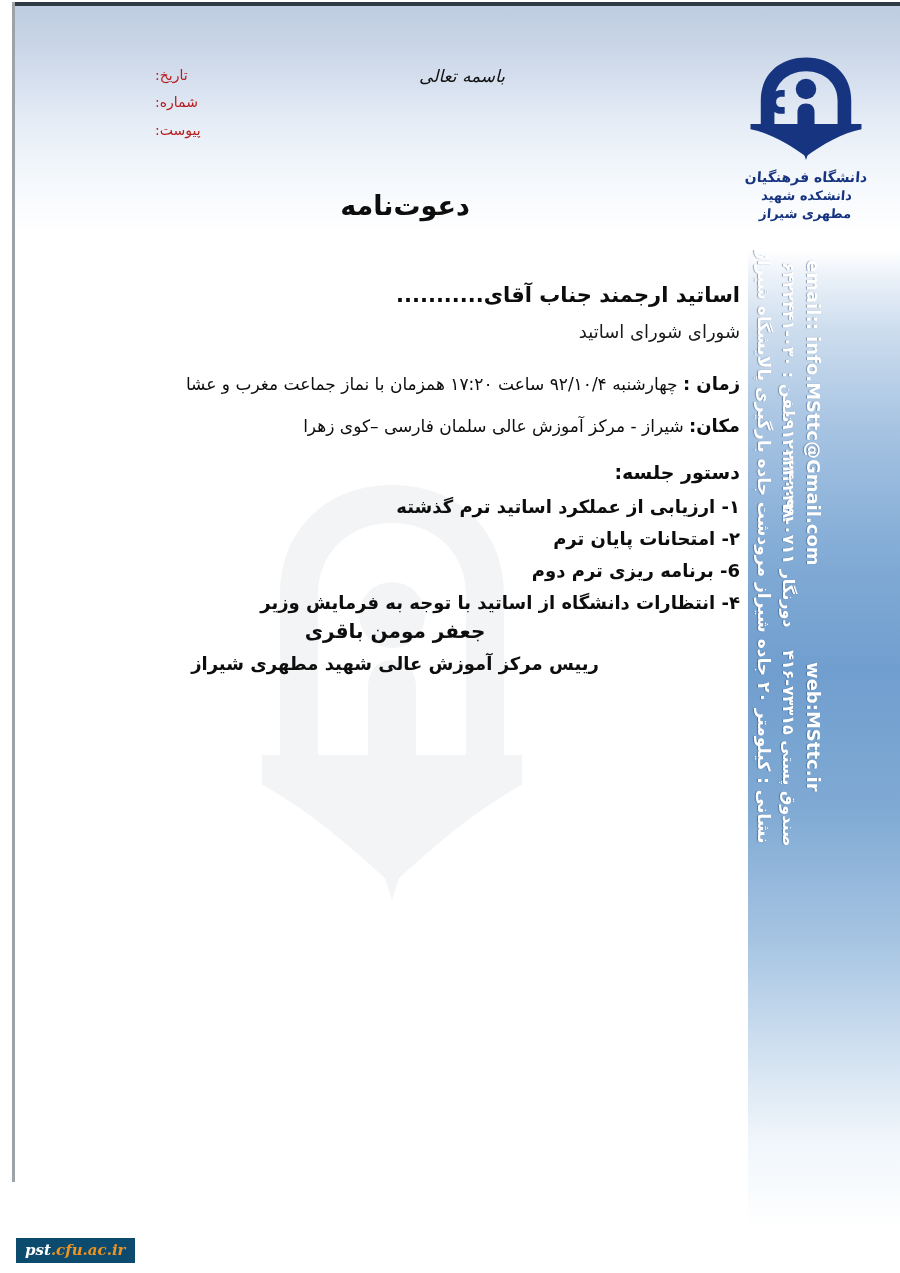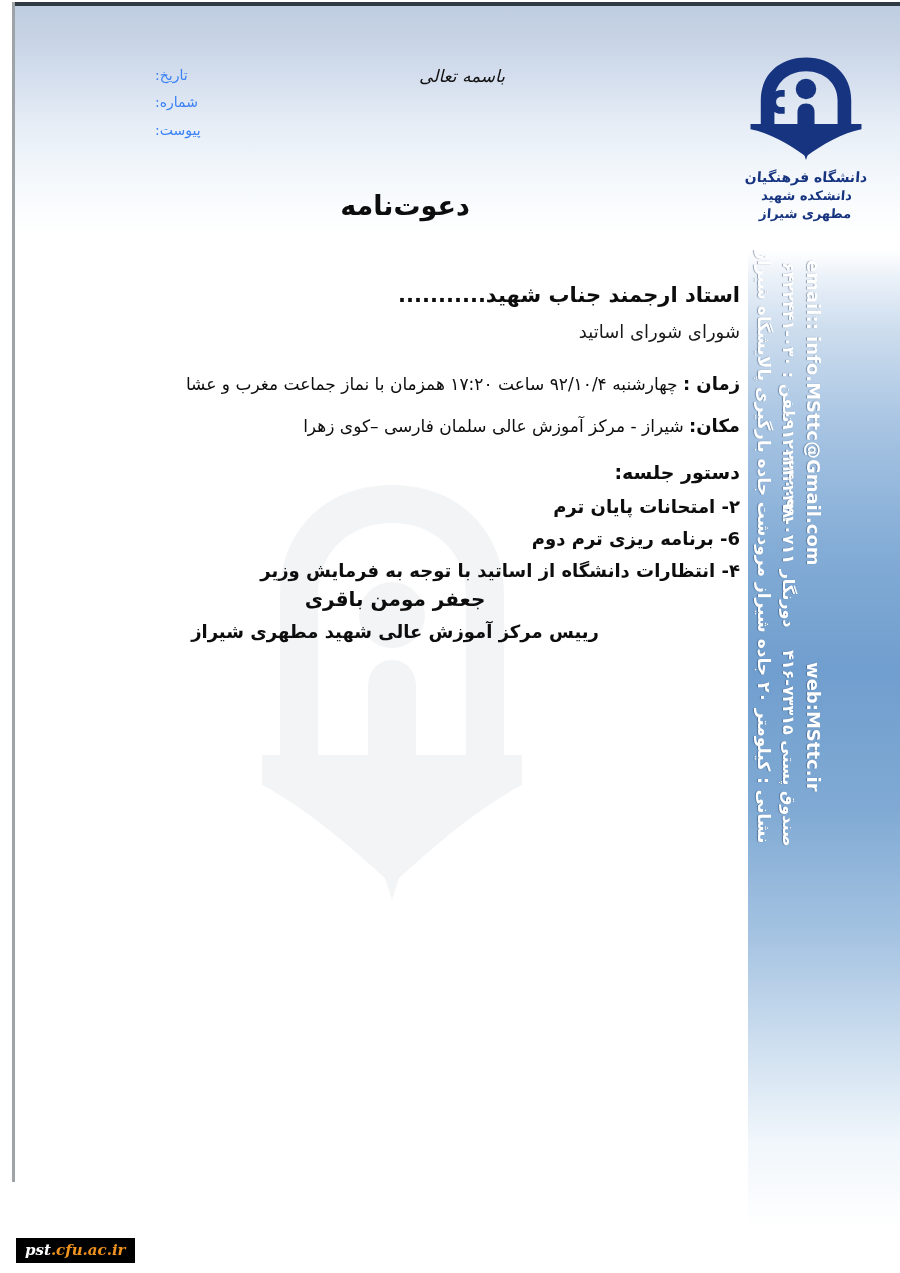--- a/index.html
+++ b/index.html
@@ -119,21 +119,21 @@
   #logo .logo-cap .l1 { font-size: 14px; display: block; letter-spacing: -.3px; transform: skewX(-4deg); }
   #logo .logo-cap .l2 { font-size: 13px; display: block; letter-spacing: -.3px; transform: skewX(-4deg); }
 
   
   #fields {
     position: absolute;
     right: 625px;
     top: 62px;
     width: 120px;
     text-align: left;
-    color: #3b82f6;
+    color: #b91c1c;
     font-size: 14px;
     line-height: 1.95;
   }
   #fields span { display: block; }
 
   
   #basmala {
     position: absolute;
     right: 395px;
     top: 66px;
@@ -215,21 +215,21 @@
   .sign-role {
     font-size: 18px;
     font-weight: bold;
   }
 
   
   #site-wm {
     position: absolute;
     left: 16px;
     bottom: 10px;
-    background: #000000;
+    background: #0c4a6e;
     padding: 3px 9px 4px 9px;
     font-family: "DejaVu Serif", "Liberation Serif", serif;
     font-style: italic;
     font-weight: bold;
     font-size: 15px;
     direction: ltr;
   }
   #site-wm .a { color: #ffffff; }
   #site-wm .b { color: #f0941f; }
 </style>
@@ -300,37 +300,38 @@
     <span>شماره:</span>
     <span>پیوست:</span>
   </div>
 
   <div id="basmala">باسمه تعالی</div>
 
   <div id="body-col">
 
     <div id="doc-title">دعوت‌نامه</div>
 
-    <div class="salutation">استاد ارجمند جناب شهید...........</div>
+    <div class="salutation">اساتید ارجمند جناب آقای...........</div>
 
     <div class="subject">شورای شورای اساتید</div>
 
     <div class="kv">
       <b>زمان :</b>
       <span>چهارشنبه ۹۲/۱۰/۴ ساعت ۱۷:۲۰ همزمان با نماز جماعت مغرب و عشا</span>
     </div>
 
     <div class="kv">
       <b>مکان:</b>
       <span>شیراز - مرکز آموزش عالی سلمان فارسی –کوی زهرا</span>
     </div>
 
     <div class="agenda-title">دستور جلسه:</div>
 
     <ul class="agenda">
+      <li>۱- ارزیابی از عملکرد اساتید ترم گذشته</li>
       <li>۲- امتحانات پایان ترم</li>
       <li>6- برنامه ریزی ترم دوم</li>
       <li>۴- انتظارات دانشگاه از اساتید با توجه به فرمایش وزیر</li>
     </ul>
 
 
     <div class="sign-block">
       <div class="sign-name">جعفر مومن باقری</div>
       <div class="sign-role">رییس مرکز آموزش عالی شهید مطهری شیراز</div>
     </div>

